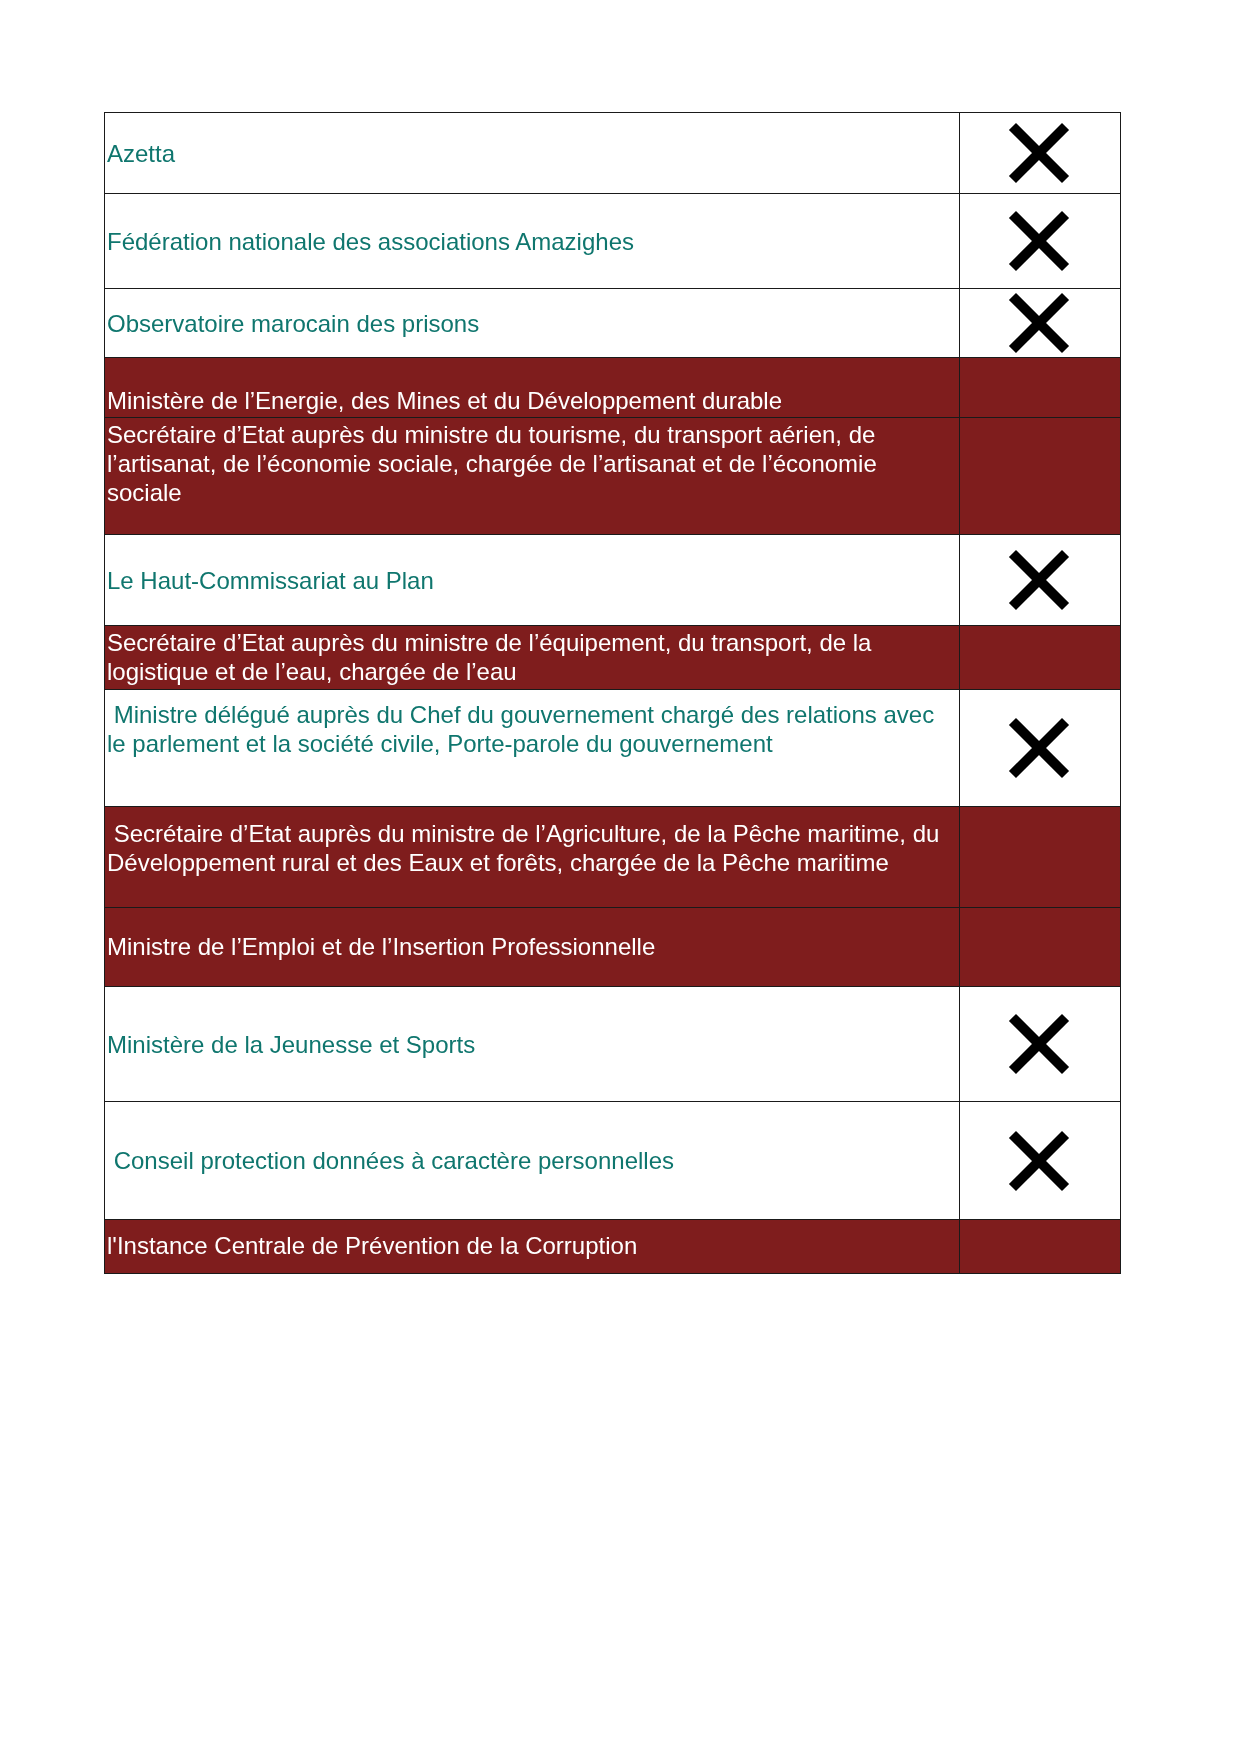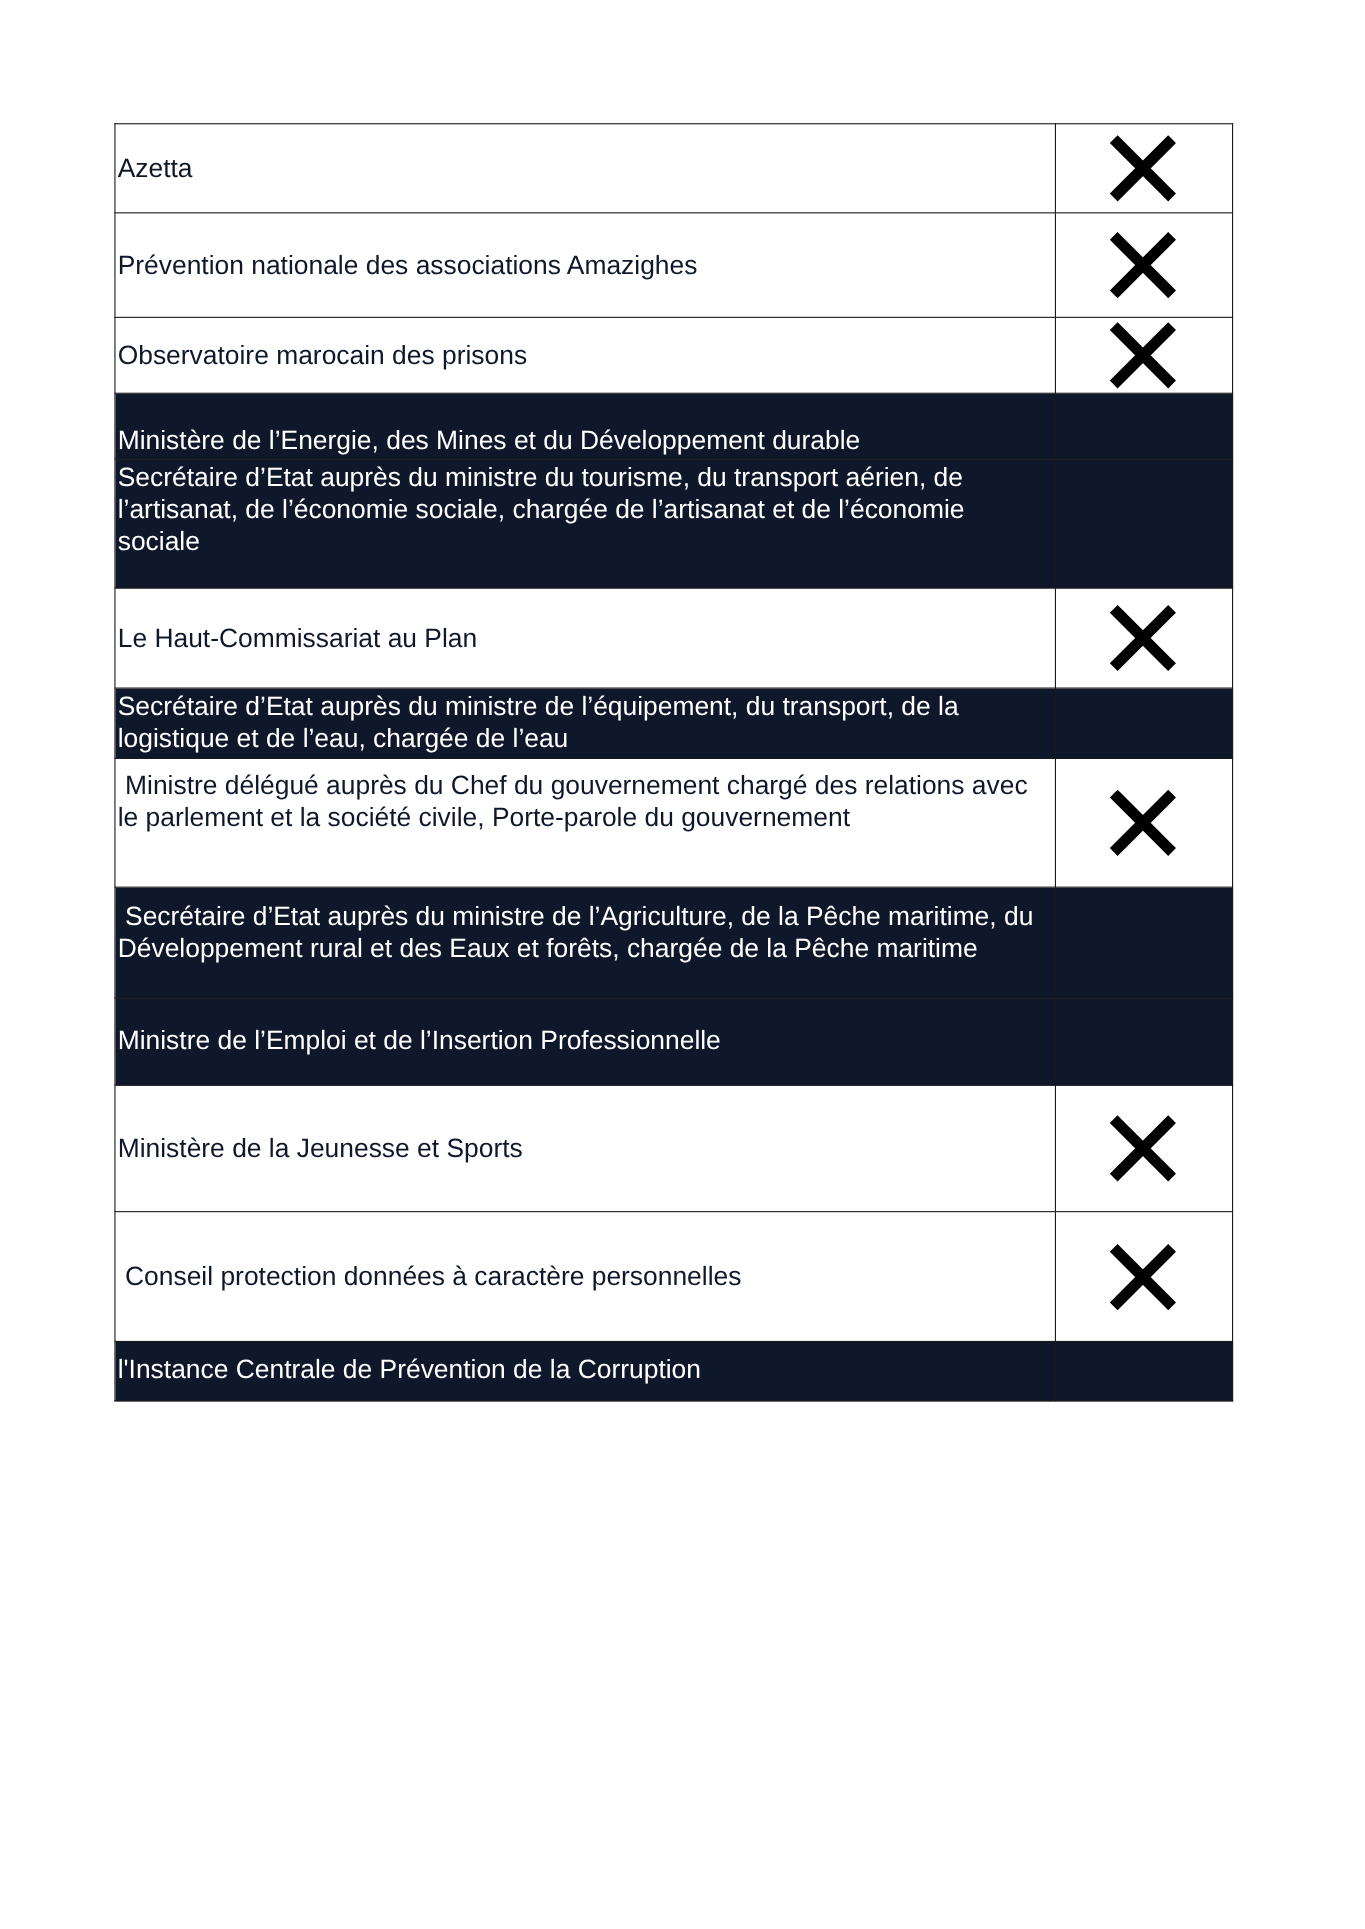--- a/index.html
+++ b/index.html
@@ -8,25 +8,25 @@
     table.grid {
       position: absolute; left: 104px; top: 112px;
       width: 1012px; border-collapse: collapse; table-layout: fixed;
       font-family: "Liberation Sans", "DejaVu Sans", sans-serif;
       font-size: 24px; line-height: 29px;
     }
     table.grid td {
       border: 1.5px solid #1a1a1a;
       padding: 0 4px 0 2px;
       vertical-align: middle;
-      color: #0f172a;
+      color: #0f766e;
     }
     td.name { width: 848px; }
     td.mark { width: 154px; text-align: center; padding: 0; }
-    tr.blue td { background: #0f172a; color: #ffffff; }
+    tr.blue td { background: #7f1d1d; color: #ffffff; }
     tr.blue td.name { vertical-align: bottom; padding-bottom: 2px; }
     tr.blue.top td.name { vertical-align: top; padding-top: 2px; margin-top: 28px; }
     tr.blue.mid td.name { vertical-align: middle; margin-left: 44px; }
     .x-icon { display: inline-block; width: 62px; height: 62px; vertical-align: middle; }
     .x-icon svg { width: 62px; height: 62px; display: block; }
     .lead { white-space: pre-wrap; }
   </style>
 </head>
 <body>
 
@@ -35,21 +35,21 @@
     <tbody>
       <tr style="height:81px">
         <td class="name lead">Azetta</td>
         <td class="mark">
           <span class="x-icon"><svg viewBox="0 0 62 62">
                 <path d="M8 8 L54 54 M54 8 L8 54" stroke="#000" stroke-width="10" stroke-linecap="square"></path>
               </svg></span>
         </td>
       </tr>
       <tr style="height:95px">
-        <td class="name lead">Prévention nationale des associations Amazighes</td>
+        <td class="name lead">Fédération nationale des associations Amazighes</td>
         <td class="mark">
           <span class="x-icon"><svg viewBox="0 0 62 62">
                 <path d="M8 8 L54 54 M54 8 L8 54" stroke="#000" stroke-width="10" stroke-linecap="square"></path>
               </svg></span>
         </td>
       </tr>
       <tr style="height:69px">
         <td class="name lead">Observatoire marocain des prisons</td>
         <td class="mark">
           <span class="x-icon"><svg viewBox="0 0 62 62">

